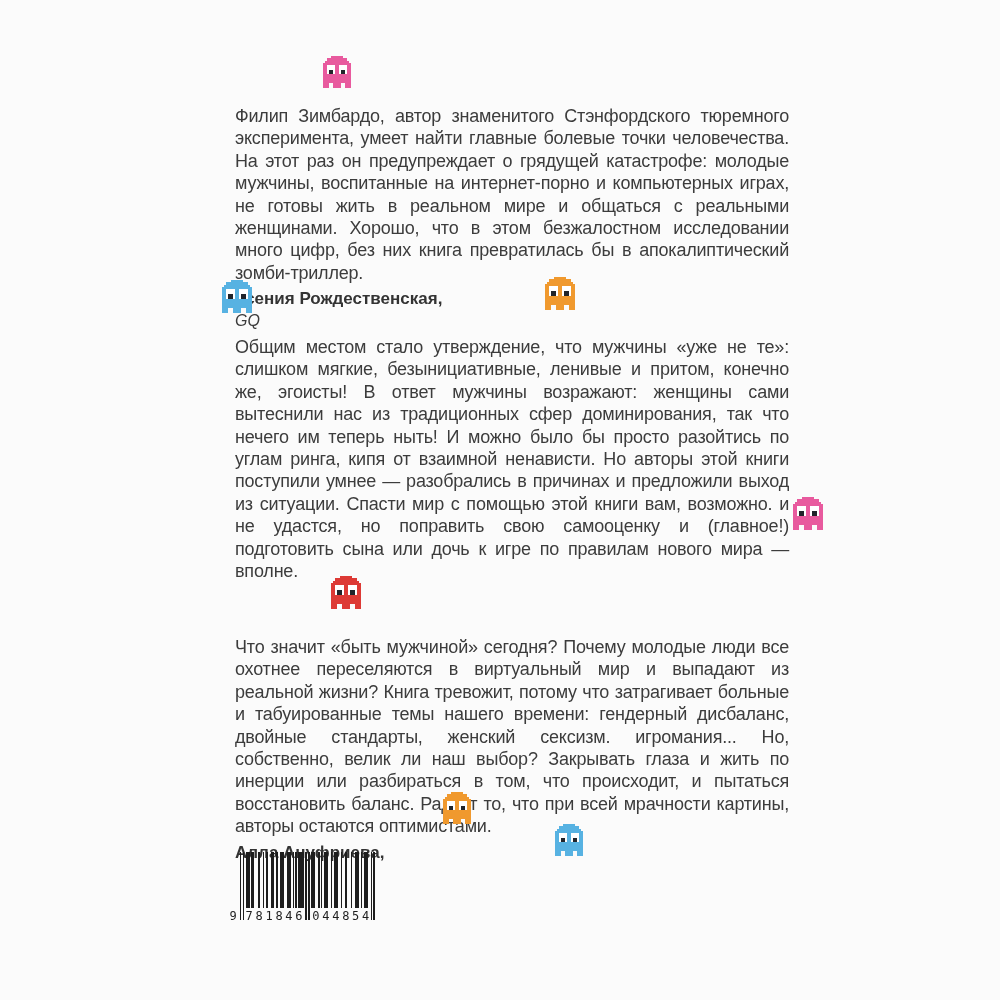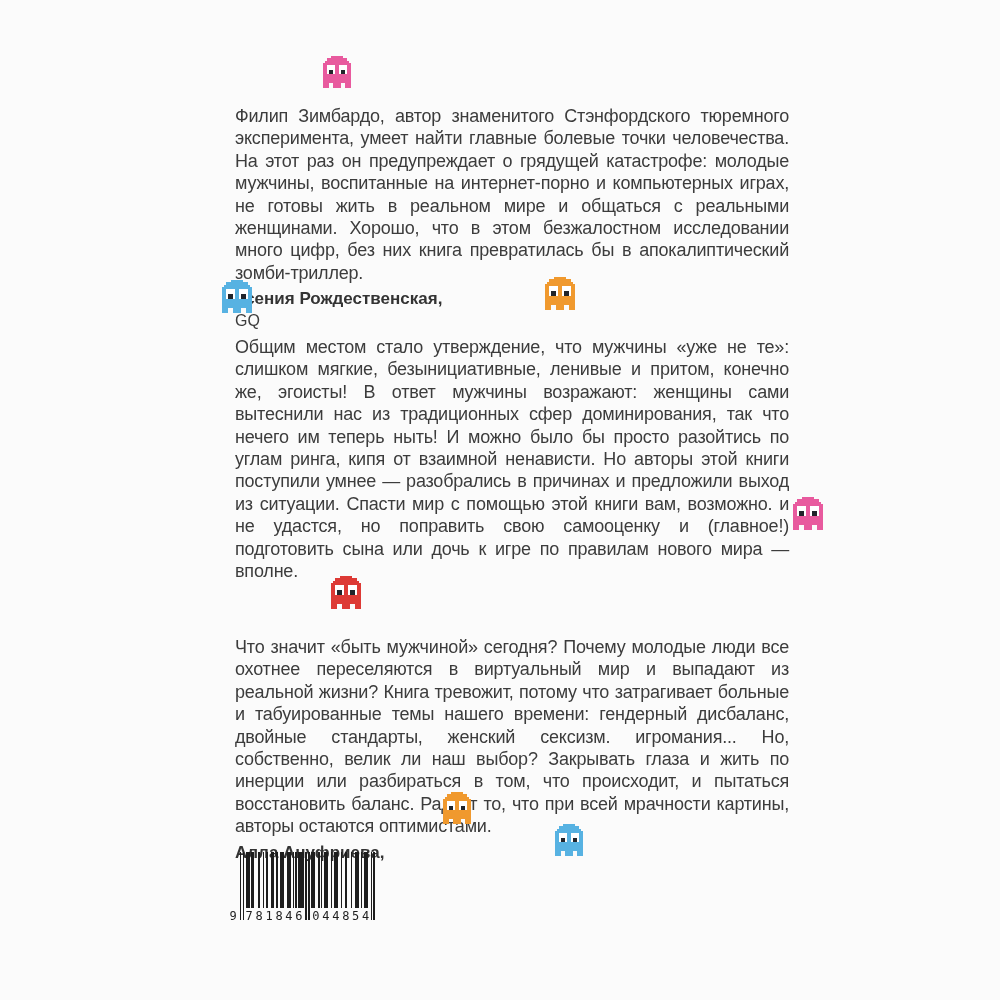--- a/index.html
+++ b/index.html
@@ -14,21 +14,21 @@
   }
   .review p{
     margin:0;font-size:18px;line-height:22.4px;letter-spacing:-0.2px;
     text-align:justify;
   }
   .r1{top:105px;}
   .r2{top:336px;}
   .r3{top:636px;}
   .byline{margin-top:3px;text-align:left;}
   .byline .author{font-weight:bold;font-size:17px;line-height:23px;color:#333;}
-  .byline .source{font-size:16px;line-height:22px;color:#3c3c3c;}
+  .byline .source{font-style:italic;font-size:16px;line-height:22px;color:#3c3c3c;}
   .ghost{position:absolute;}
   #barcode{position:absolute;left:228px;top:852px;}
 </style>
 </head>
 <body>
 
 <div class="page">
 
   <section class="review r1">
     <p>Филип Зимбардо, автор знаменитого Стэнфордского тюремного эксперимента, умеет найти главные болевые точки человечества. На этот раз он предупреждает о грядущей катастрофе: молодые мужчины, воспитанные на интернет-порно и компьютерных играх, не готовы жить в реальном мире и общаться с реальными женщинами. Хорошо, что в этом безжалостном исследовании много цифр, без них книга превратилась бы в апокалиптический зомби-триллер.</p>

